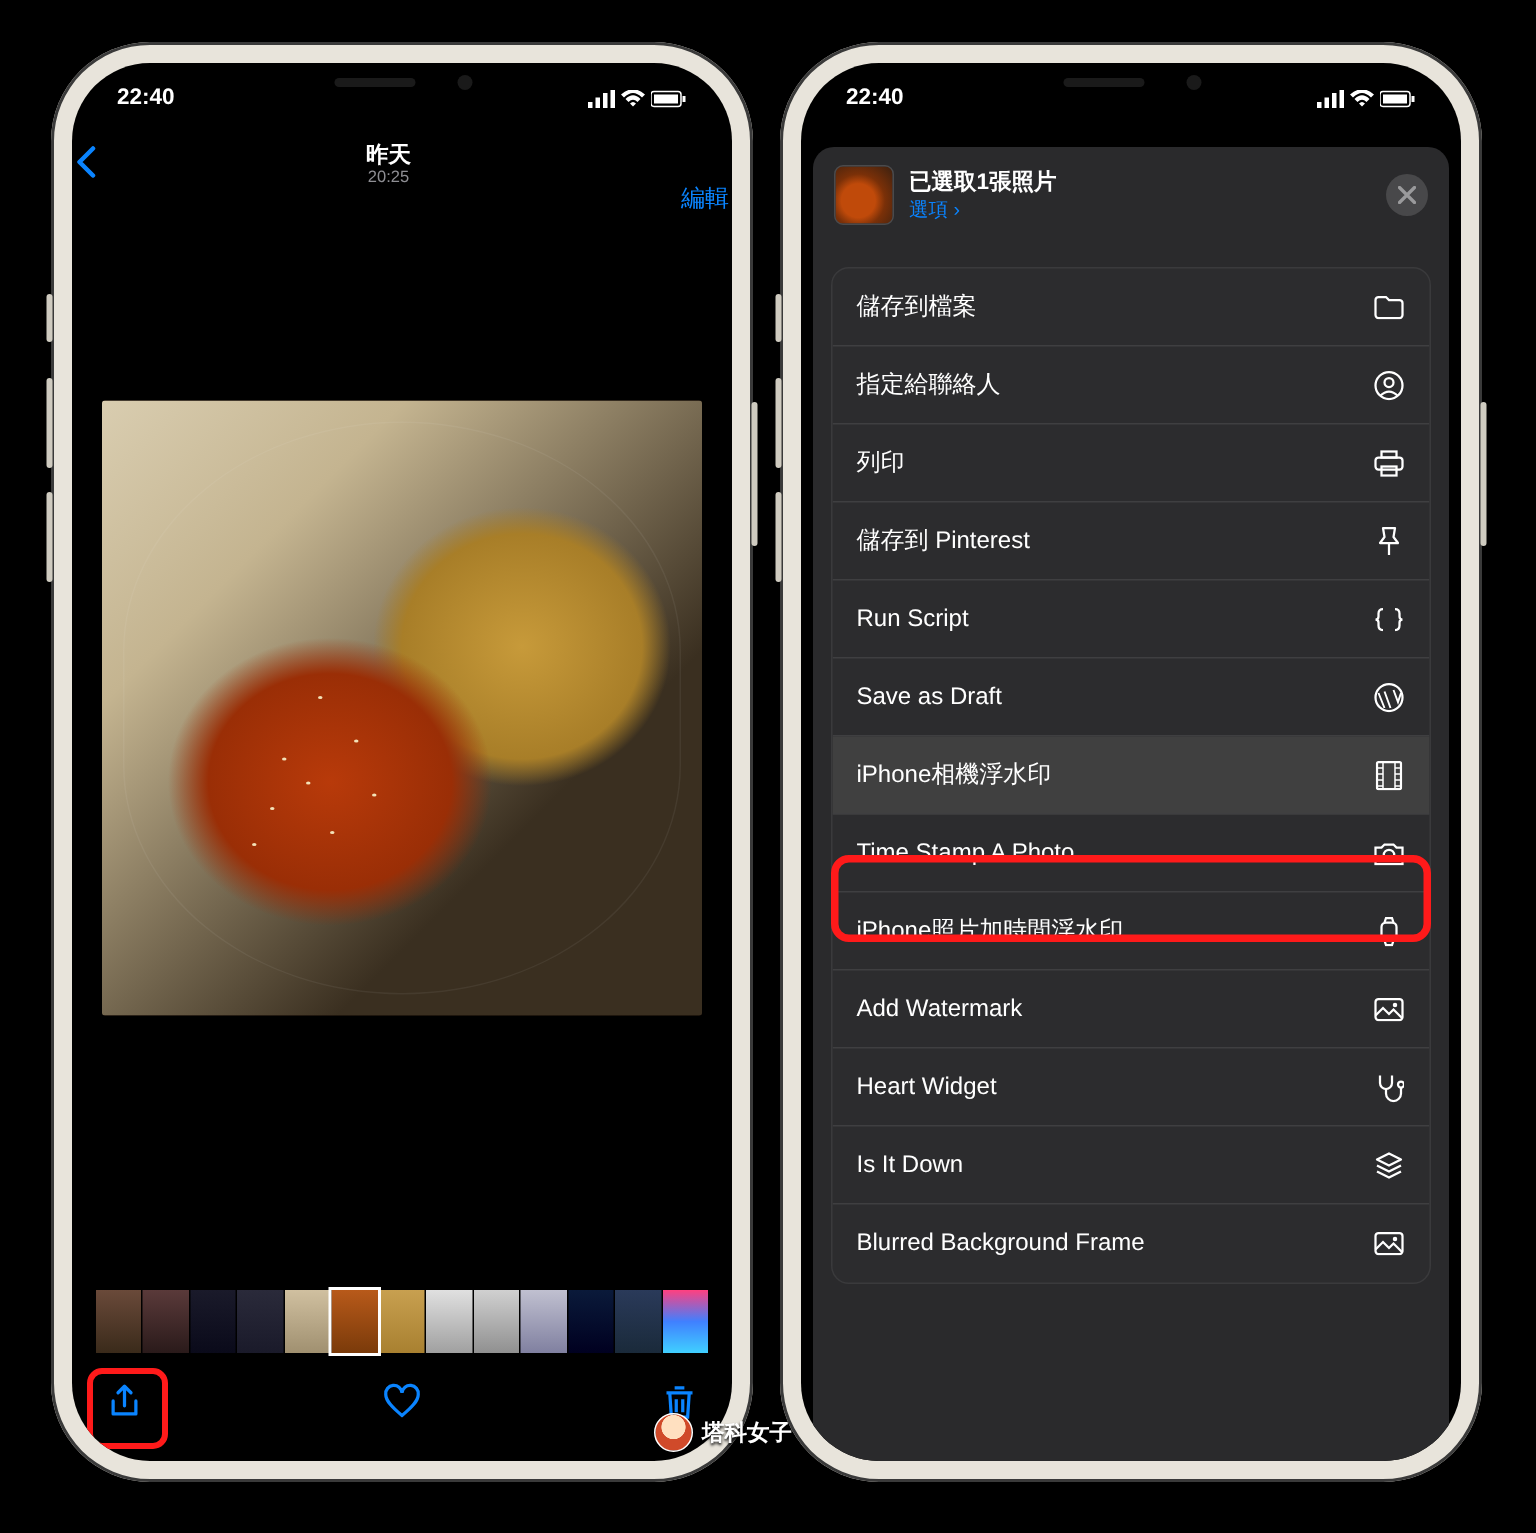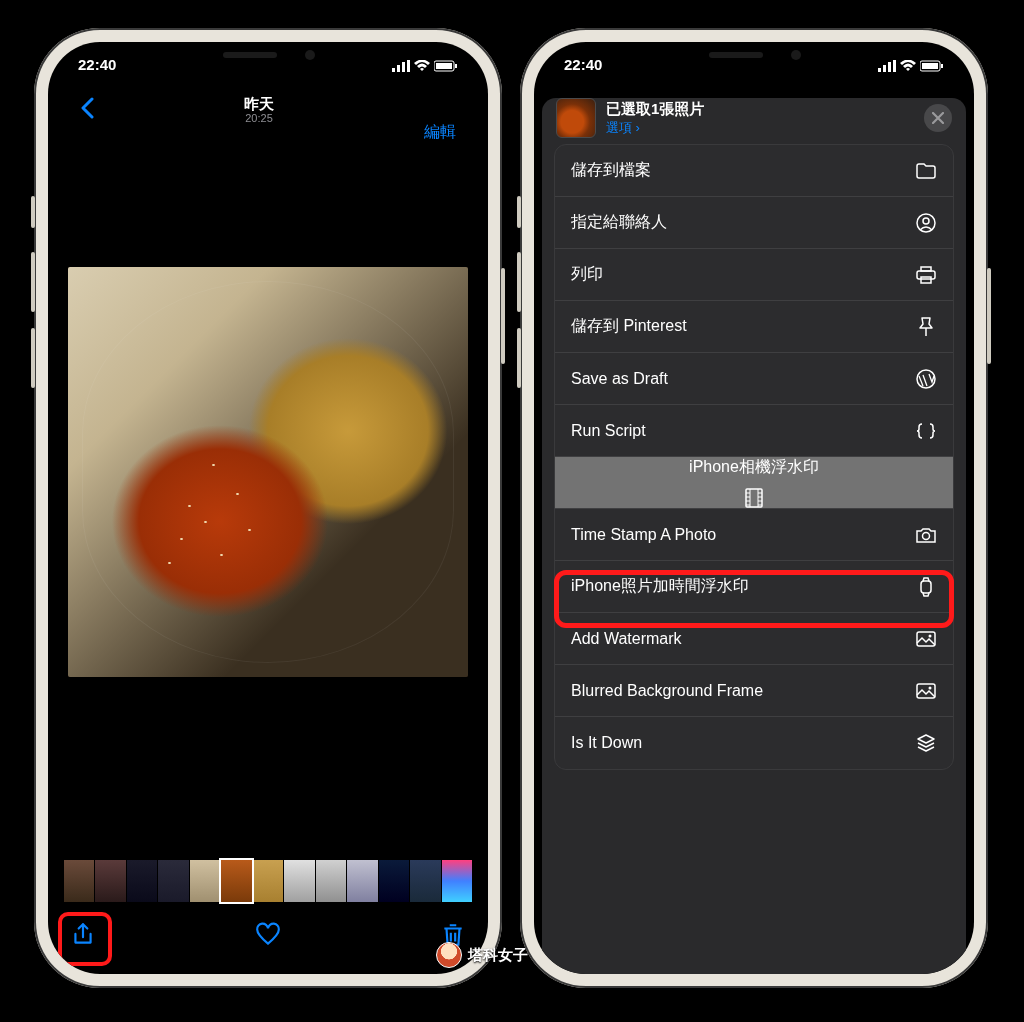--- a/index.html
+++ b/index.html
@@ -63,21 +63,21 @@
     font-size: 15px; font-weight: 600;
     z-index: 11;
   }
   .status-icons { display:flex; gap:4px; align-items:center; }
   .status-icons svg { fill:#fff; }
   
   .navbar {
     position:absolute; top:46px; left:0; right:0;
     height:44px;
     display:flex; align-items:center; justify-content:space-between;
-    padding:0 32px;
+    padding:0 2px;
     color:#fff;
   }
   .nav-back { color:#0a84ff; font-size:28px; font-weight:300; }
   .nav-title { text-align:center; line-height:1.1; }
   .nav-title .day { font-size:15px; font-weight:600; }
   .nav-title .time { font-size:11px; color:#8e8e93; }
   .nav-edit { color:#0a84ff; font-size:16px; font-weight:500;margin-top:44px; }
   .photo-main {
     position:absolute; top:225px; left:20px; right:20px;
     height:410px;
@@ -135,53 +135,52 @@
   .sheet {
     position:absolute; top:56px; left:8px; right:8px; bottom:0;
     background:#2a2a2c;
     border-top-left-radius:14px;
     border-top-right-radius:14px;
     overflow:hidden;
     display:flex; flex-direction:column;
   }
   .sheet-head {
     display:flex; align-items:center; gap:10px;
-    padding:0 14px;
+    padding:12px 14px;
   }
   .sheet-thumb {
     width:40px; height:40px; border-radius:6px;
     background: radial-gradient(circle at 40% 60%, #c04a0a 35%, #7a3008 55%, #3a2010 100%);
     border:0.5px solid #4a4a4c;
   }
   .sheet-title-col { flex:1; }
   .sheet-title { color:#fff; font-size:15px; font-weight:600; }
   .sheet-opts { color:#0a84ff; font-size:13px; }
   .sheet-close {
     width:28px; height:28px; border-radius:50%;
     background:#48484a; color:#9a9a9c;
     display:flex; align-items:center; justify-content:center;
     font-size:15px; font-weight:600;
   }
   .action-list {
-    margin:6px 12px 0;
+    margin:16px 12px 0;
     background:#2c2c2e; border-radius:12px;
     border:0.5px solid #3a3a3c;
     overflow:hidden;
   }
   .action-row {
     display:flex; align-items:center; justify-content:space-between;
     padding:0 16px; height:52px;
     border-bottom:0.5px solid #3f3f41;
     color:#fff; font-size:16px;
   }
   .action-row:last-child{ border-bottom:none; }
   .action-row .ico { width:22px; display:flex; justify-content:center; color:#fff; }
   .action-row.highlighted {
-    background:#737373;
-    flex-direction:column;
+    background:#404040;
   }
   .hl-action { left:12px; right:12px; top:472px; height:58px; border-width:5px; border-radius:12px; }
   .watermark-logo {
     position:absolute; left:436px; bottom:54px;
     color:#fff; font-size:15px; font-weight:600;
     display:flex; align-items:center; gap:6px;
     z-index:30;
     text-shadow:0 1px 2px #000;
   }
   .watermark-logo .mascot{
@@ -362,33 +361,33 @@
           </div>
           <div class="action-row">
             <span>儲存到 Pinterest</span>
             <span class="ico">
               <svg width="14" height="20" viewBox="0 0 14 20">
                 <path d="M3 1 h8 l-1 6 l3 4 h-12 l3 -4 Z M7 11 v8" fill="none" stroke="#fff" stroke-width="1.5" stroke-linejoin="round"></path>
               </svg>
             </span>
           </div>
           <div class="action-row">
+            <span>Run Script</span>
+            <span class="ico">
+              <svg width="20" height="16" viewBox="0 0 20 16">
+                <path d="M6 1 q-3 0 -3 3 v2 q0 2 -2 2 q2 0 2 2 v2 q0 3 3 3 M14 1 q3 0 3 3 v2 q0 2 2 2 q-2 0 -2 2 v2 q0 3 -3 3" fill="none" stroke="#fff" stroke-width="1.5"></path>
+              </svg>
+            </span>
+          </div>
+          <div class="action-row">
             <span>Save as Draft</span>
             <span class="ico">
               <svg width="20" height="20" viewBox="0 0 20 20">
                 <circle cx="10" cy="10" r="9" fill="none" stroke="#fff" stroke-width="1.5"></circle>
                 <path d="M3 7 l4 10 M7 6 l4 11 M13 5 l3 8 l2 -6" fill="none" stroke="#fff" stroke-width="1.3"></path>
-              </svg>
-            </span>
-          </div>
-          <div class="action-row">
-            <span>Run Script</span>
-            <span class="ico">
-              <svg width="20" height="16" viewBox="0 0 20 16">
-                <path d="M6 1 q-3 0 -3 3 v2 q0 2 -2 2 q2 0 2 2 v2 q0 3 3 3 M14 1 q3 0 3 3 v2 q0 2 2 2 q-2 0 -2 2 v2 q0 3 -3 3" fill="none" stroke="#fff" stroke-width="1.5"></path>
               </svg>
             </span>
           </div>
           <div class="action-row highlighted">
             <span>iPhone相機浮水印</span>
             <span class="ico">
               <svg width="18" height="20" viewBox="0 0 18 20">
                 <rect x="1" y="1" width="16" height="18" rx="1" fill="none" stroke="#fff" stroke-width="1.5"></rect>
                 <path d="M5 1 v18 M13 1 v18 M1 5 h4 M1 9 h4 M1 13 h4 M1 17 h4 M13 5 h4 M13 9 h4 M13 13 h4 M13 17 h4" stroke="#fff" stroke-width="1"></path>
               </svg>
@@ -416,37 +415,46 @@
             <span>Add Watermark</span>
             <span class="ico">
               <svg width="20" height="16" viewBox="0 0 20 16">
                 <rect x="1" y="1" width="18" height="14" rx="2" fill="none" stroke="#fff" stroke-width="1.5"></rect>
                 <path d="M1 12 l5 -5 l4 4 l3 -3 l6 6" fill="none" stroke="#fff" stroke-width="1.5"></path>
                 <circle cx="14" cy="5" r="1.5" fill="#fff"></circle>
               </svg>
             </span>
           </div>
           <div class="action-row">
+            <span>Heart Widget</span>
+            <span class="ico">
+              <svg width="20" height="20" viewBox="0 0 20 20">
+                <path d="M4 2 v5 a4 4 0 0 0 8 0 v-5 M8 11 v3 a5 5 0 0 0 10 0 v-4" fill="none" stroke="#fff" stroke-width="1.5"></path>
+                <circle cx="18" cy="8" r="2" fill="none" stroke="#fff" stroke-width="1.5"></circle>
+              </svg>
+            </span>
+          </div>
+          <div class="action-row">
+            <span>Is It Down</span>
+            <span class="ico">
+              <svg width="20" height="20" viewBox="0 0 20 20">
+                <path d="M10 2 l8 4 l-8 4 l-8 -4 Z M2 10 l8 4 l8 -4 M2 14 l8 4 l8 -4" fill="none" stroke="#fff" stroke-width="1.5" stroke-linejoin="round"></path>
+              </svg>
+            </span>
+          </div>
+          <div class="action-row">
             <span>Blurred Background Frame</span>
             <span class="ico">
               <svg width="20" height="16" viewBox="0 0 20 16">
                 <rect x="1" y="1" width="18" height="14" rx="2" fill="none" stroke="#fff" stroke-width="1.5"></rect>
                 <path d="M1 12 l5 -5 l4 4 l3 -3 l6 6" fill="none" stroke="#fff" stroke-width="1.5"></path>
                 <circle cx="14" cy="5" r="1.5" fill="#fff"></circle>
               </svg>
             </span>
           </div>
-          <div class="action-row">
-            <span>Is It Down</span>
-            <span class="ico">
-              <svg width="20" height="20" viewBox="0 0 20 20">
-                <path d="M10 2 l8 4 l-8 4 l-8 -4 Z M2 10 l8 4 l8 -4 M2 14 l8 4 l8 -4" fill="none" stroke="#fff" stroke-width="1.5" stroke-linejoin="round"></path>
-              </svg>
-            </span>
-          </div>
         </div>
 
       <div class="highlight-box hl-action"></div>
     </div>
   </div>
 </div>
 
 <div class="watermark-logo">
   <span class="mascot"></span>
   <span>塔科女子</span>

